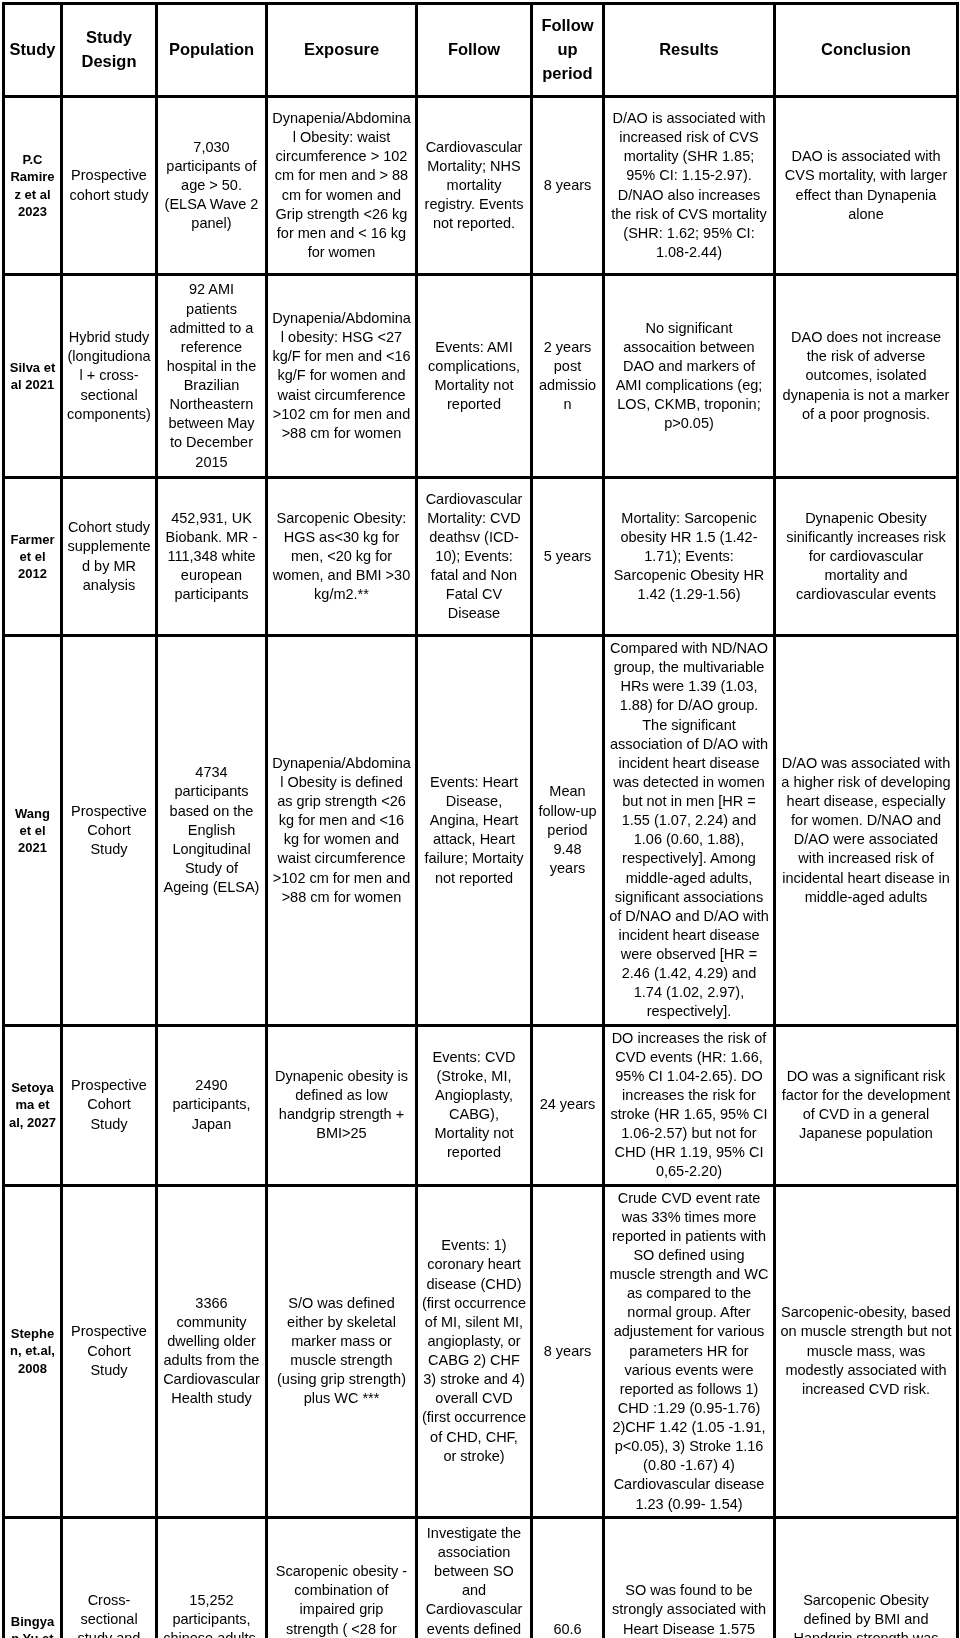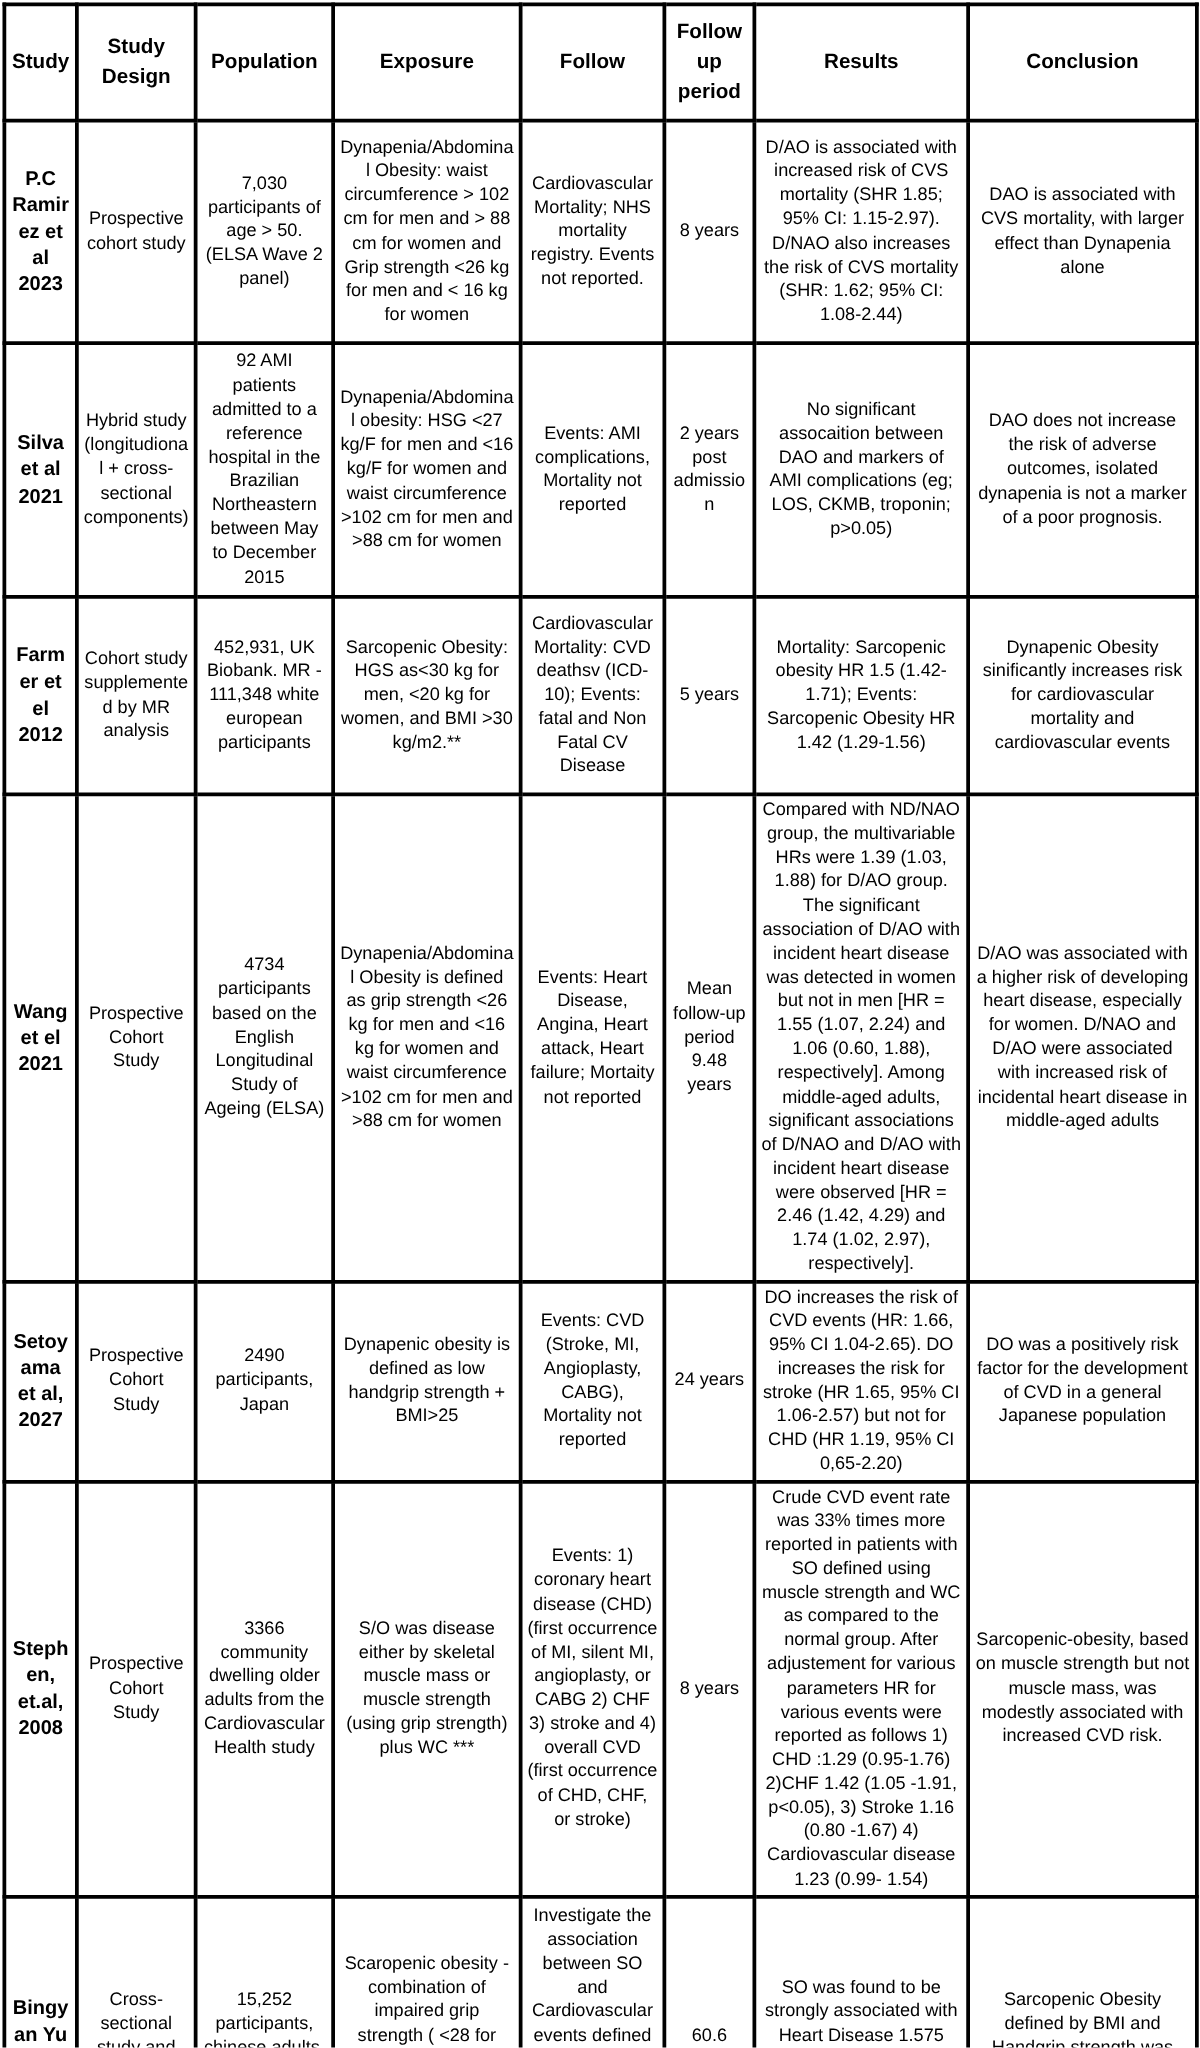--- a/index.html
+++ b/index.html
@@ -33,21 +33,21 @@
     overflow-wrap: break-word;
     box-sizing: border-box;
   }
   .study-table th {
     font-size: 16.5px;
     font-weight: bold;
     line-height: 1.45;
   }
   .study-table td.col-study {
     font-weight: bold;
-    font-size: 16px;
+    font-size: 13px;
   }
   
   tr.header-row   { height: 93px;  }
   tr.row-0        { height: 178px; }
   tr.row-1        { height: 203px; }
   tr.row-2        { height: 158px; }
   tr.row-3        { height: 363px; }
   tr.row-4        { height: 143px; }
   tr.row-5        { height: 238px; }
   tr.row-6        { height: 243px; }
@@ -131,27 +131,27 @@
           <td class="col-conclusion">D/AO was associated with a higher risk of developing heart disease, especially for women. D/NAO and D/AO were associated with increased risk of incidental heart disease in middle-aged adults</td>
         </tr>
         <tr class="row-4">
           <td class="col-study">Setoyama et al, 2027</td>
           <td class="col-design">Prospective Cohort Study</td>
           <td class="col-population">2490 participants, Japan</td>
           <td class="col-exposure">Dynapenic obesity is defined as low handgrip strength + BMI&gt;25</td>
           <td class="col-outcome">Events: CVD (Stroke, MI, Angioplasty, CABG), Mortality not reported</td>
           <td class="col-followup">24 years</td>
           <td class="col-results">DO increases the risk of CVD events (HR: 1.66, 95% CI 1.04-2.65). DO increases the risk for stroke (HR 1.65, 95% CI 1.06-2.57) but not for CHD (HR 1.19, 95% CI 0,65-2.20)</td>
-          <td class="col-conclusion">DO was a positively risk factor for the development of CVD in a general Japanese population</td>
+          <td class="col-conclusion">DO was a significant risk factor for the development of CVD in a general Japanese population</td>
         </tr>
         <tr class="row-5">
           <td class="col-study">Stephen, et.al, 2008</td>
           <td class="col-design">Prospective Cohort Study</td>
           <td class="col-population">3366 community dwelling older adults from the Cardiovascular Health study</td>
-          <td class="col-exposure">S/O was disease either by skeletal muscle mass or muscle strength (using grip strength) plus WC ***</td>
+          <td class="col-exposure">S/O was defined either by skeletal marker mass or muscle strength (using grip strength) plus WC ***</td>
           <td class="col-outcome">Events: 1) coronary heart disease (CHD) (first occurrence of MI, silent MI, angioplasty, or CABG 2) CHF 3) stroke and 4) overall CVD (first occurrence of CHD, CHF, or stroke)</td>
           <td class="col-followup">8 years</td>
           <td class="col-results">Crude CVD event rate was 33% times more reported in patients with SO defined using muscle strength and WC as compared to the normal group. After adjustement for various parameters HR for various events were reported as follows 1) CHD :1.29 (0.95-1.76) 2)CHF 1.42 (1.05 -1.91, p&lt;0.05), 3) Stroke 1.16 (0.80 -1.67) 4) Cardiovascular disease 1.23 (0.99- 1.54)</td>
           <td class="col-conclusion">Sarcopenic-obesity, based on muscle strength but not muscle mass, was modestly associated with increased CVD risk.</td>
         </tr>
         <tr class="row-6">
           <td class="col-study">Bingyan Yu et al 2024</td>
           <td class="col-design">Cross-sectional study and longitudional analysis</td>
           <td class="col-population">15,252 participants, chinese adults, CHARLS participants</td>
           <td class="col-exposure">Scaropenic obesity - combination of impaired grip strength ( &lt;28 for men and &lt;18 for women) and increased BMI (&gt;= 25/kg/m2)</td>

